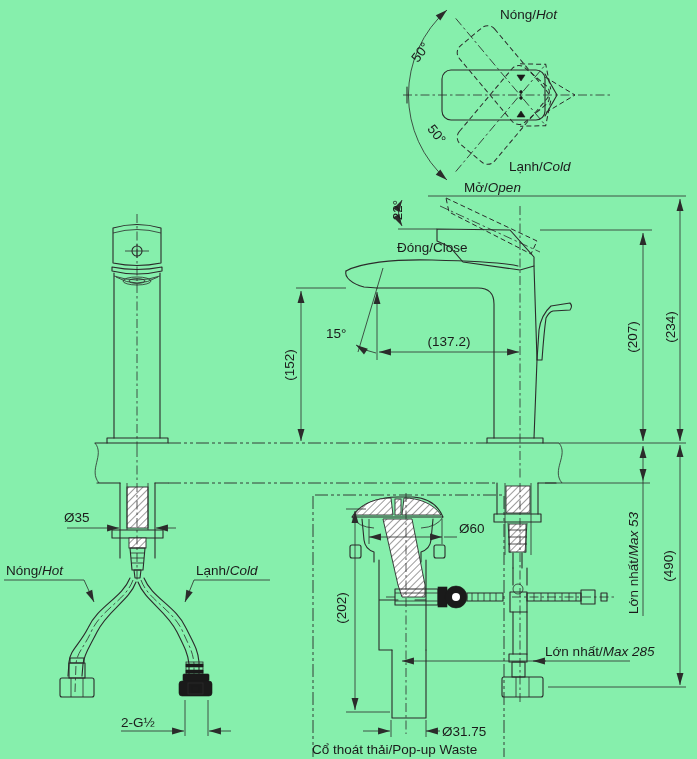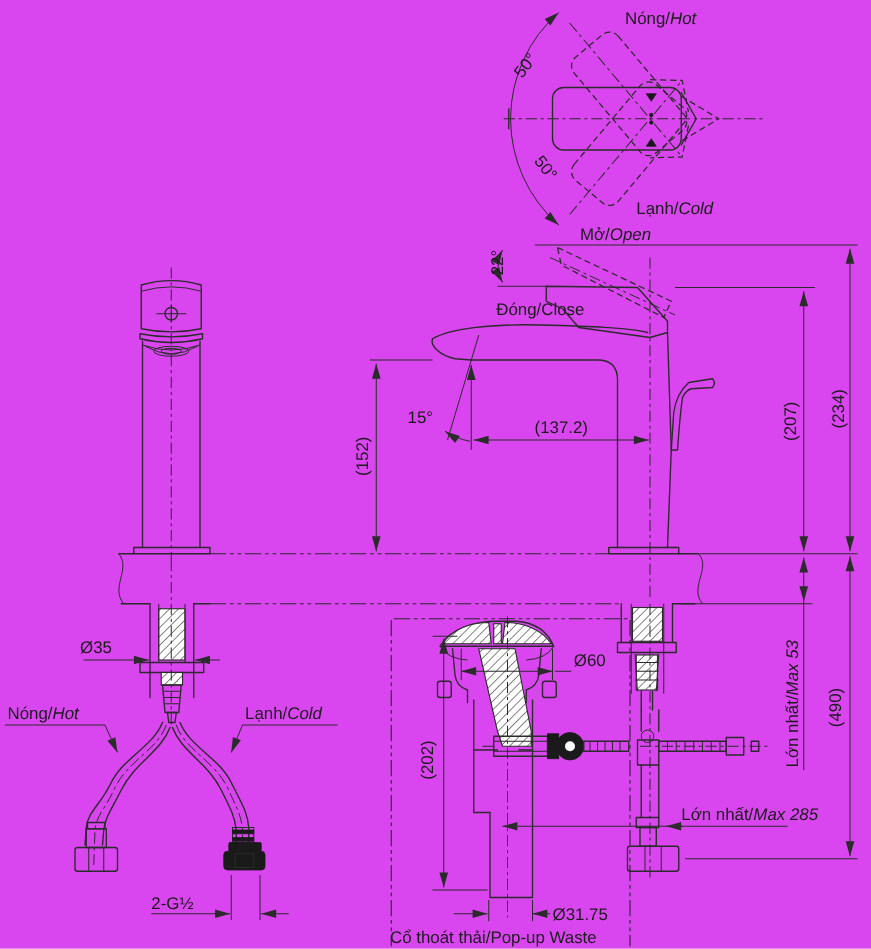--- a/index.html
+++ b/index.html
@@ -1,16 +1,16 @@
 <!DOCTYPE html>
 <html><head>
 <meta charset="utf-8">
 <style>
   html,body{margin:0;padding:0;background:#fff;}
-  #stage{width:697px;height:759px;position:relative;background:#d946ef;}
+  #stage{width:697px;height:759px;position:relative;background:#86efac;}
   svg{display:block;}
   text{font-family:"Liberation Sans","DejaVu Sans",sans-serif;font-size:13.5px;fill:#1b1b1b;}
   .it{font-style:italic;}
   .s{fill:none;stroke:#2b2b2b;stroke-width:1.1;stroke-linecap:round;stroke-linejoin:round;}
   .t{fill:none;stroke:#2b2b2b;stroke-width:0.8;}
   .dim{fill:none;stroke:#2b2b2b;stroke-width:0.8;}
   .ph{fill:none;stroke:#2b2b2b;stroke-width:0.9;stroke-dasharray:13 3 3 3 3 3;}
   .cl{fill:none;stroke:#2b2b2b;stroke-width:0.8;stroke-dasharray:9 3 2.5 3;}
   .dsh{fill:none;stroke:#2b2b2b;stroke-width:1;stroke-dasharray:5 3;}
   .hat{fill:url(#hz);stroke:#2b2b2b;stroke-width:0.9;}

